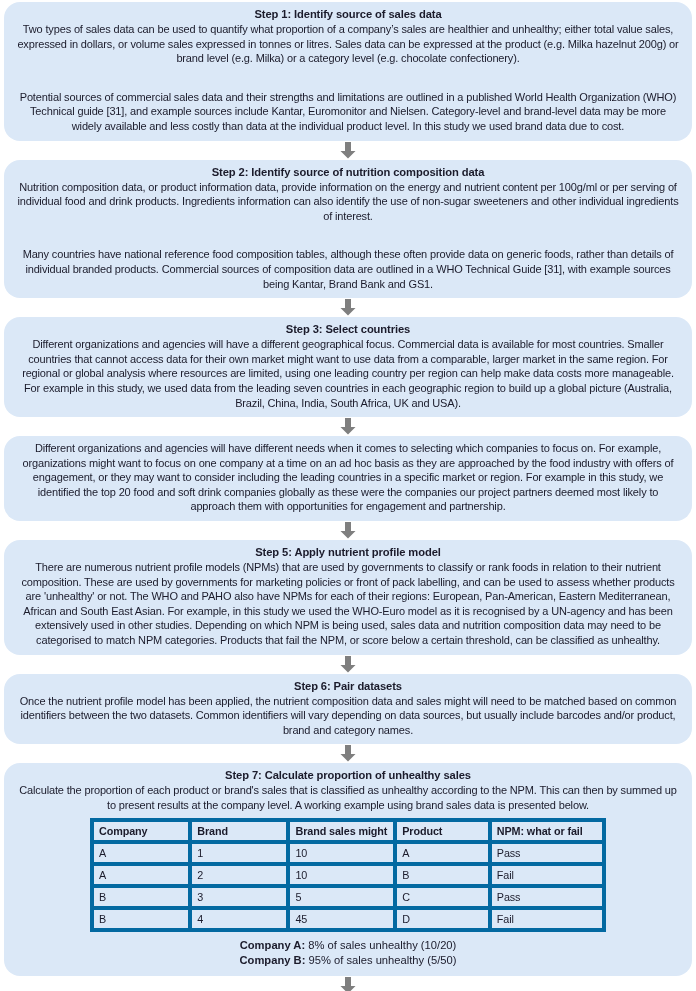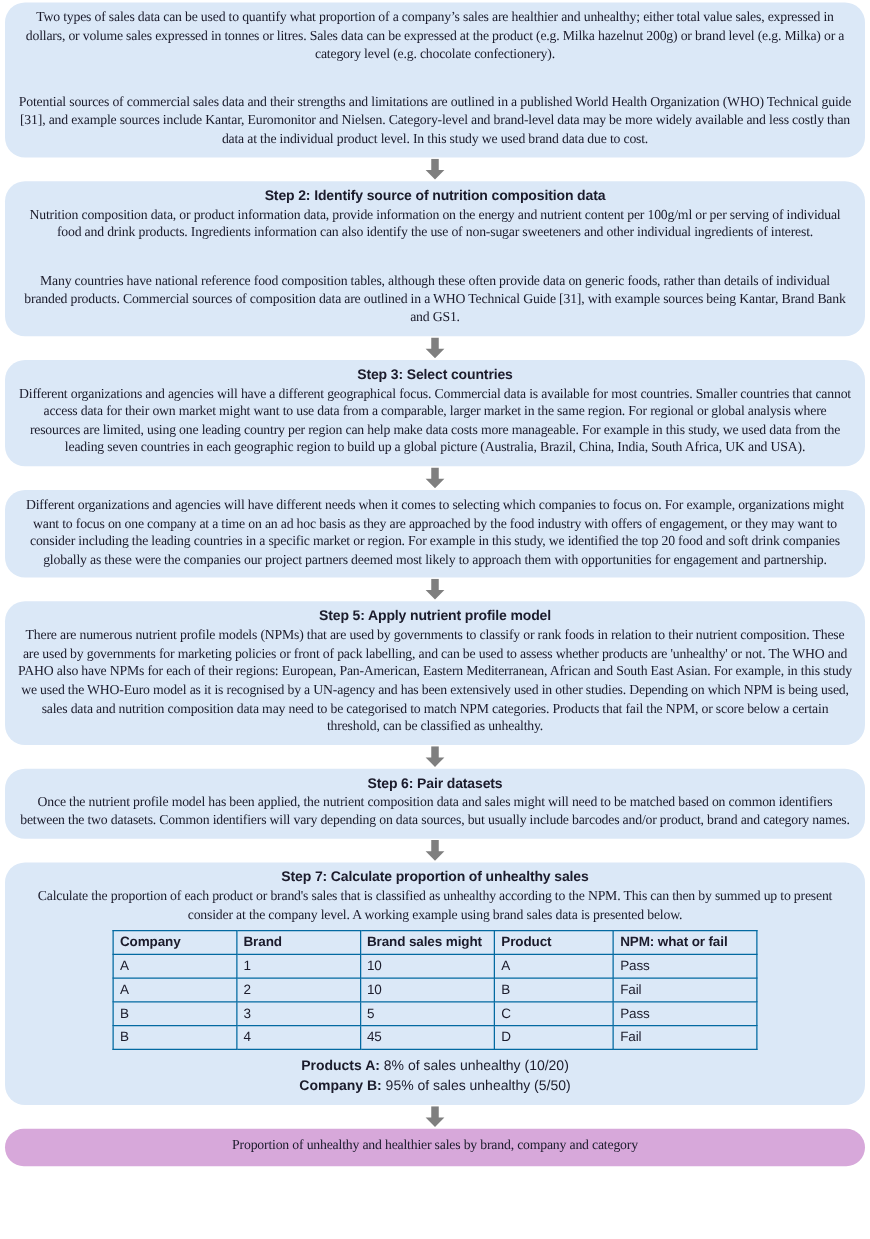--- a/index.html
+++ b/index.html
@@ -43,21 +43,20 @@
     line-height: 15px;
     margin: 0 0 0px 0;
     letter-spacing: -0.1px;
   }
 
   .step-body {
     font-size: 11px;
     line-height: 14.6px;
     margin: 0;
     letter-spacing: -0.15px;
-    font-family: Liberation Serif, serif;
   }
   .step-body + .step-body {
     margin-top: 24px;
   }
 
   .arrow {
     width: 16px;
     height: 17px;
     margin: 1px auto 1px auto;
     display: block;
@@ -70,21 +69,21 @@
     margin-top: 5px;
   }
   table.example-table {
     border-collapse: collapse;
     width: 516px;
     font-size: 10.8px;
     letter-spacing: -0.1px;
   }
   table.example-table th,
   table.example-table td {
-    border: 1px solid #0369a1;
+    border: 4px solid #0369a1;
     text-align: left;
     padding: 2px 5px;
     height: 18px;
     line-height: 14px;
     background: transparent;
   }
   table.example-table th {
     font-weight: bold;
   }
   .col-company { width: 80px; }
@@ -99,20 +98,21 @@
     line-height: 15.5px;
   }
   .summary b { font-weight: bold; }
 </style>
 </head>
 <body>
 
 <div class="flow">
 
   <div class="step-card">
+    <div class="step-title">Step 1: Identify source of sales data</div>
     <p class="step-body">Two types of sales data can be used to quantify what proportion of a company’s sales are healthier and unhealthy; either total value sales, expressed in dollars, or volume sales expressed in tonnes or litres. Sales data can be expressed at the product (e.g. Milka hazelnut 200g) or brand level (e.g. Milka) or a category level (e.g. chocolate confectionery).</p>
     <p class="step-body">Potential sources of commercial sales data and their strengths and limitations are outlined in a published World Health Organization (WHO) Technical guide [31], and example sources include Kantar, Euromonitor and Nielsen. Category-level and brand-level data may be more widely available and less costly than data at the individual product level. In this study we used brand data due to cost.</p>
   </div>
 
   <svg class="arrow" viewBox="0 0 16 17">
     <path d="M5 0 H11 V9 H15.5 L8 16.5 L0.5 9 H5 Z" fill="#7f7f7f"></path>
   </svg>
 
   <div class="step-card">
     <div class="step-title">Step 2: Identify source of nutrition composition data</div>
@@ -154,21 +154,21 @@
     <div class="step-title">Step 6: Pair datasets</div>
     <p class="step-body">Once the nutrient profile model has been applied, the nutrient composition data and sales might will need to be matched based on common identifiers between the two datasets. Common identifiers will vary depending on data sources, but usually include barcodes and/or product, brand and category names.</p>
   </div>
 
   <svg class="arrow" viewBox="0 0 16 17">
     <path d="M5 0 H11 V9 H15.5 L8 16.5 L0.5 9 H5 Z" fill="#7f7f7f"></path>
   </svg>
 
   <div class="step-card">
     <div class="step-title">Step 7: Calculate proportion of unhealthy sales</div>
-    <p class="step-body">Calculate the proportion of each product or brand's sales that is classified as unhealthy according to the NPM. This can then by summed up to present consider at the company level. A working example using brand sales data is presented below.</p>
+    <p class="step-body">Calculate the proportion of each product or brand's sales that is classified as unhealthy according to the NPM. This can then by summed up to present results at the company level. A working example using brand sales data is presented below.</p>
 
     <div class="tbl-wrap">
       <table class="example-table">
         <thead>
           <tr>
             <th class="col-company">Company</th>
             <th class="col-brand">Brand</th>
             <th class="col-bsv">Brand sales might</th>
             <th class="col-product">Product</th>
             <th class="col-npm">NPM: what or fail</th>
@@ -202,21 +202,21 @@
             <td>45</td>
             <td>D</td>
             <td>Fail</td>
           </tr>
         </tbody>
       </table>
     </div>
 
     <div class="summary">
       <div>
-        <b>Products A:</b><span> 8% of sales unhealthy (10/20)</span>
+        <b>Company A:</b><span> 8% of sales unhealthy (10/20)</span>
       </div>
       <div>
         <b>Company B:</b><span> 95% of sales unhealthy (5/50)</span>
       </div>
     </div>
   </div>
 
   <svg class="arrow" viewBox="0 0 16 17">
     <path d="M5 0 H11 V9 H15.5 L8 16.5 L0.5 9 H5 Z" fill="#7f7f7f"></path>
   </svg>

